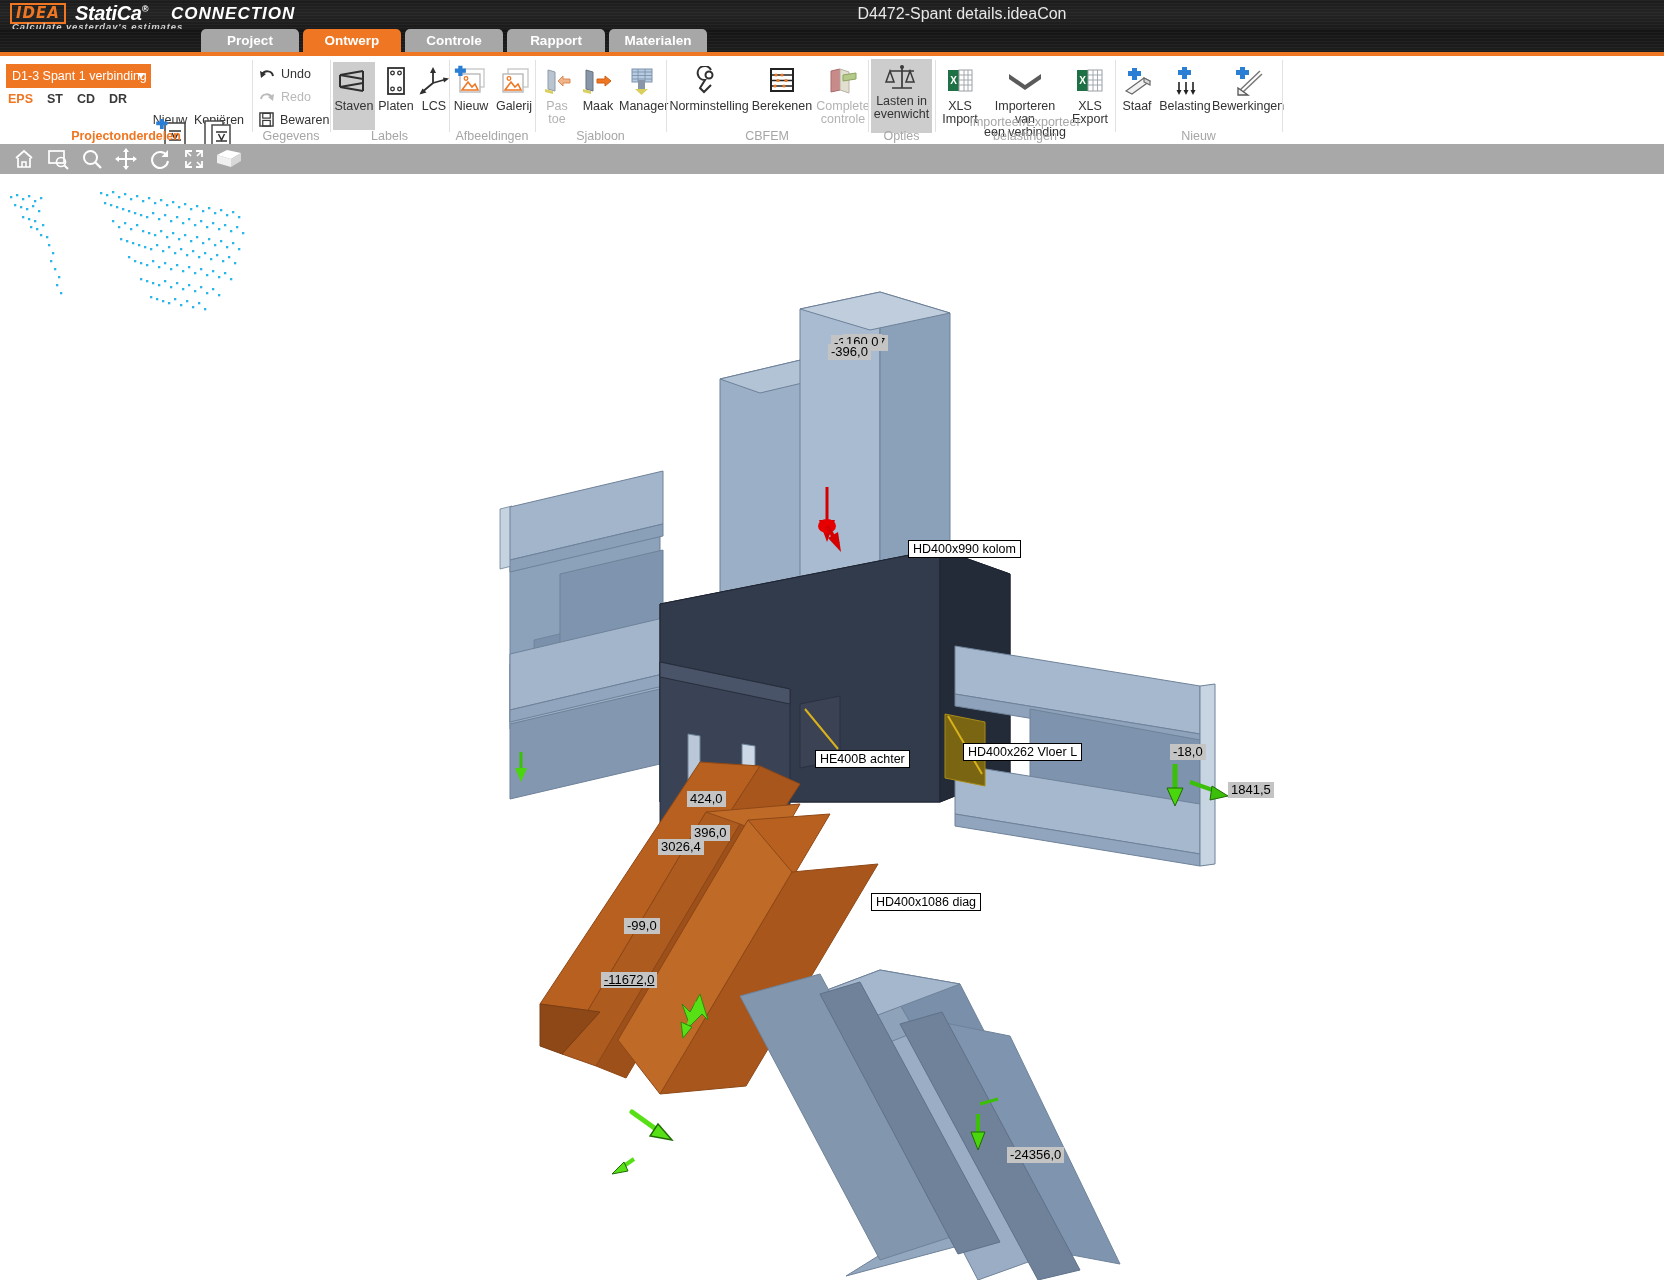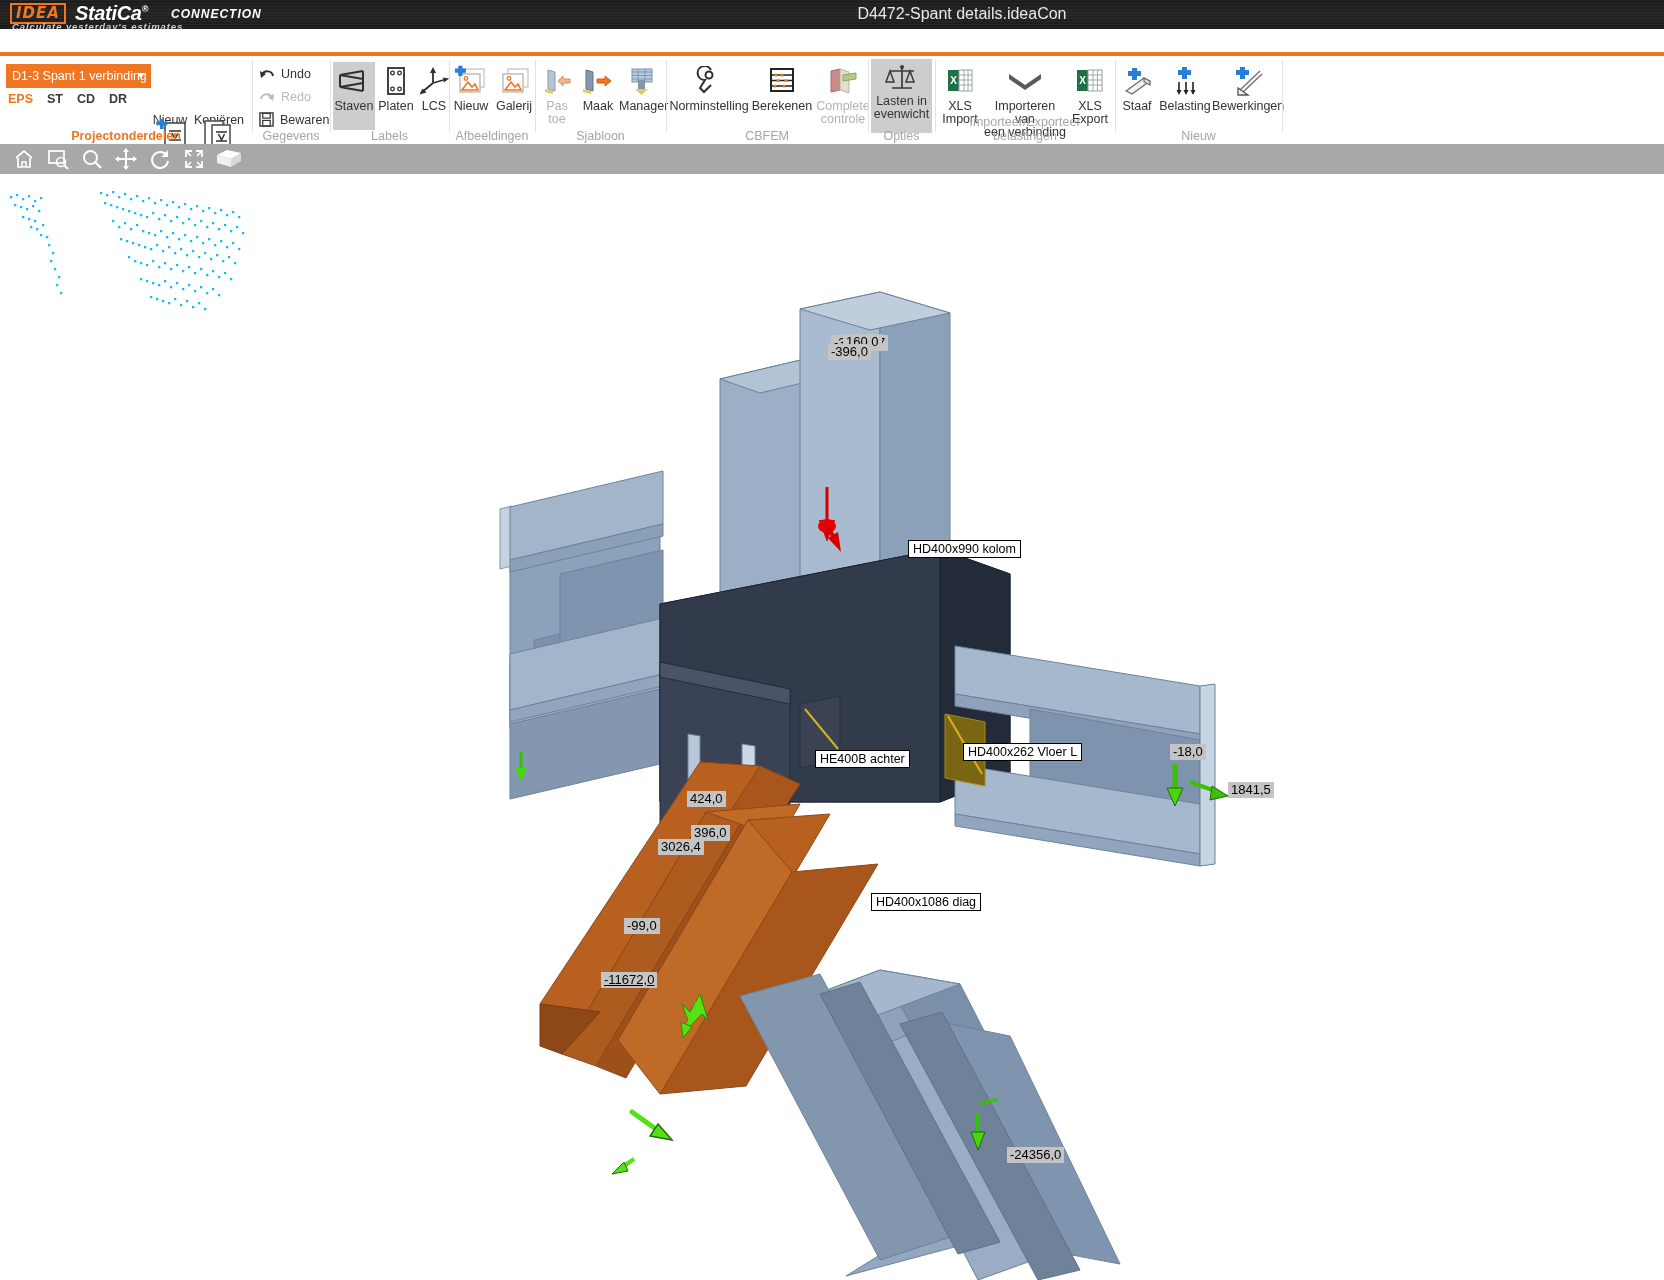--- a/index.html
+++ b/index.html
@@ -23,21 +23,21 @@
     pointer-events:none;
   }
   .brandwrap{position:absolute;left:10px;top:2px;display:flex;align-items:center;gap:9px;z-index:3;}
   .idealogo{
     border:2px solid #ef7622;color:#ef7622;font-weight:bold;font-style:italic;
     font-size:15px;letter-spacing:1px;padding:0px 4px 1px 4px;line-height:16px;
     font-family:"DejaVu Sans", sans-serif;
   }
   .statica{color:#ffffff;font-size:20px;font-style:italic;font-weight:bold;letter-spacing:-.3px;}
   .reg{color:#fff;font-size:9px;vertical-align:super;}
-  .connection{color:#ffffff;font-size:12px;font-style:italic;font-weight:bold;letter-spacing:1px;margin-left:14px;}
+  .connection{color:#ffffff;font-size:17px;font-style:italic;font-weight:bold;letter-spacing:1px;margin-left:14px;}
   .tagline{
     position:absolute;left:12px;top:21px;color:#cfcfcf;font-size:9.5px;
     font-style:italic;letter-spacing:.9px;z-index:3;font-weight:bold;
   }
   .doctitle{
     position:absolute;left:0;top:5px;width:1664px;text-align:center;
     color:#e8e8e8;font-size:16px;z-index:3;padding-left:260px;box-sizing:border-box;
   }
 
   
@@ -123,20 +123,29 @@
   <div class="titlebar">
     <div class="brandwrap">
       <span class="idealogo">IDEA</span>
       <span class="statica"><span>StatiCa</span><span class="reg">®</span></span>
       <span class="connection">CONNECTION</span>
     </div>
     <div class="tagline">Calculate yesterday's estimates</div>
     <div class="doctitle">D4472-Spant details.ideaCon</div>
   </div>
 
+  <div class="tabbar">
+    <div class="tabs">
+      <div class="tab">Project</div>
+      <div class="tab active">Ontwerp</div>
+      <div class="tab">Controle</div>
+      <div class="tab">Rapport</div>
+      <div class="tab">Materialen</div>
+    </div>
+  </div>
   <div class="orangeline"></div>
 
   <div class="ribbon">
 
     <div class="group proj" style="left:0;width:252px;">
       <div class="combo">
         <span>D1-3 Spant 1 verbinding</span>
         <span class="arr"></span>
       </div>
       <div class="epsrow">

